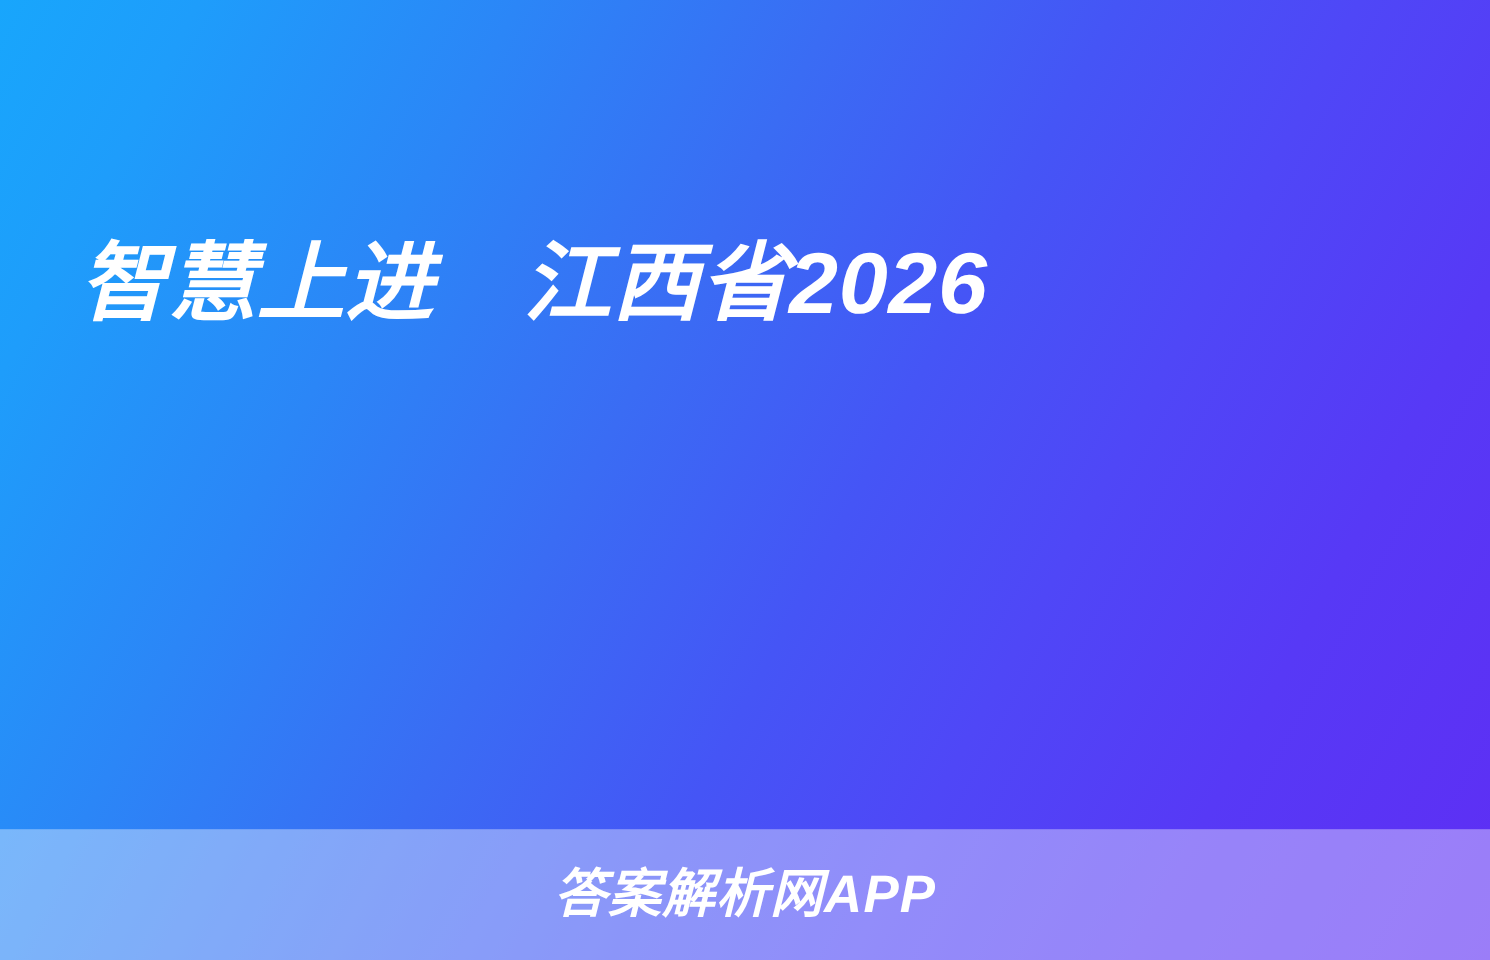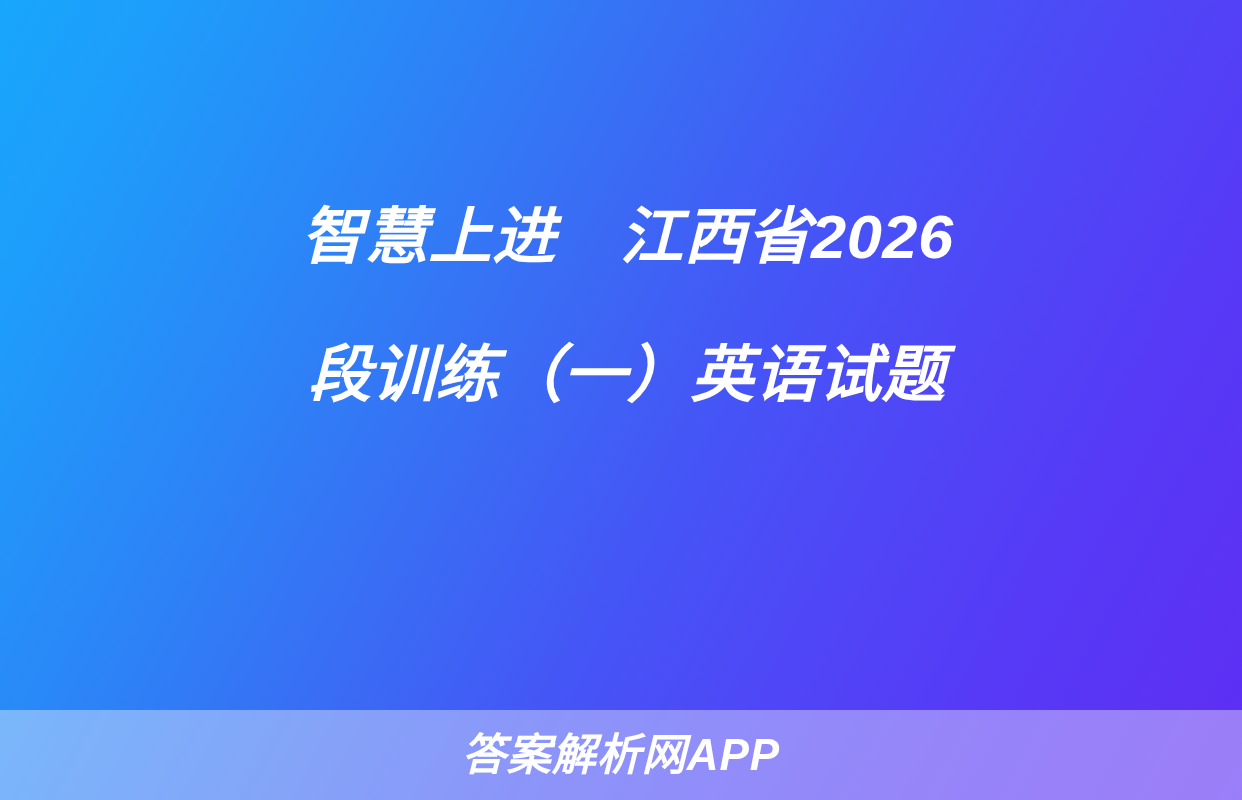--- a/index.html
+++ b/index.html
@@ -42,45 +42,44 @@
     right: 0;
     top: 168px;
     padding: 0 66px;
     box-sizing: border-box;
     color: #ffffff;
     text-align: left;
   }
 
   .headline-line {
     display: block;
-    font-size: 62px;
+    font-size: 72px;
     line-height: 138px;
     font-weight: bold;
     font-style: italic;
     letter-spacing: 0.5px;
     white-space: nowrap;
     color: #ffffff;
     text-rendering: optimizeLegibility;
-    text-align: center;
   }
 
   
   .headline-line > span.stretch {
     display: inline-block;
     transform: scaleX(1.02);
     transform-origin: left center;
   }
 
   
   .footer-band {
     position: absolute;
     left: 0;
     right: 0;
     bottom: 0;
-    height: 90px;
+    height: 109px;
     background: rgba(255, 255, 255, 0.38);
     display: flex;
     align-items: center;
     justify-content: center;
   }
 
   .footer-text {
     font-size: 44px;
     line-height: 1;
     font-weight: bold;
@@ -92,22 +91,19 @@
 </style>
 </head>
 <body>
 
 <div class="poster">
 
   <div class="headline">
     <span class="headline-line">
       <span class="stretch">智慧上进　江西省2026</span>
     </span>
-    <span class="headline-line">
-      <span class="stretch">段训练（一）英语试题</span>
-    </span>
   </div>
 
   <div class="footer-band">
     <span class="footer-text">答案解析网APP</span>
   </div>
 
 </div>
 
 </body></html>

